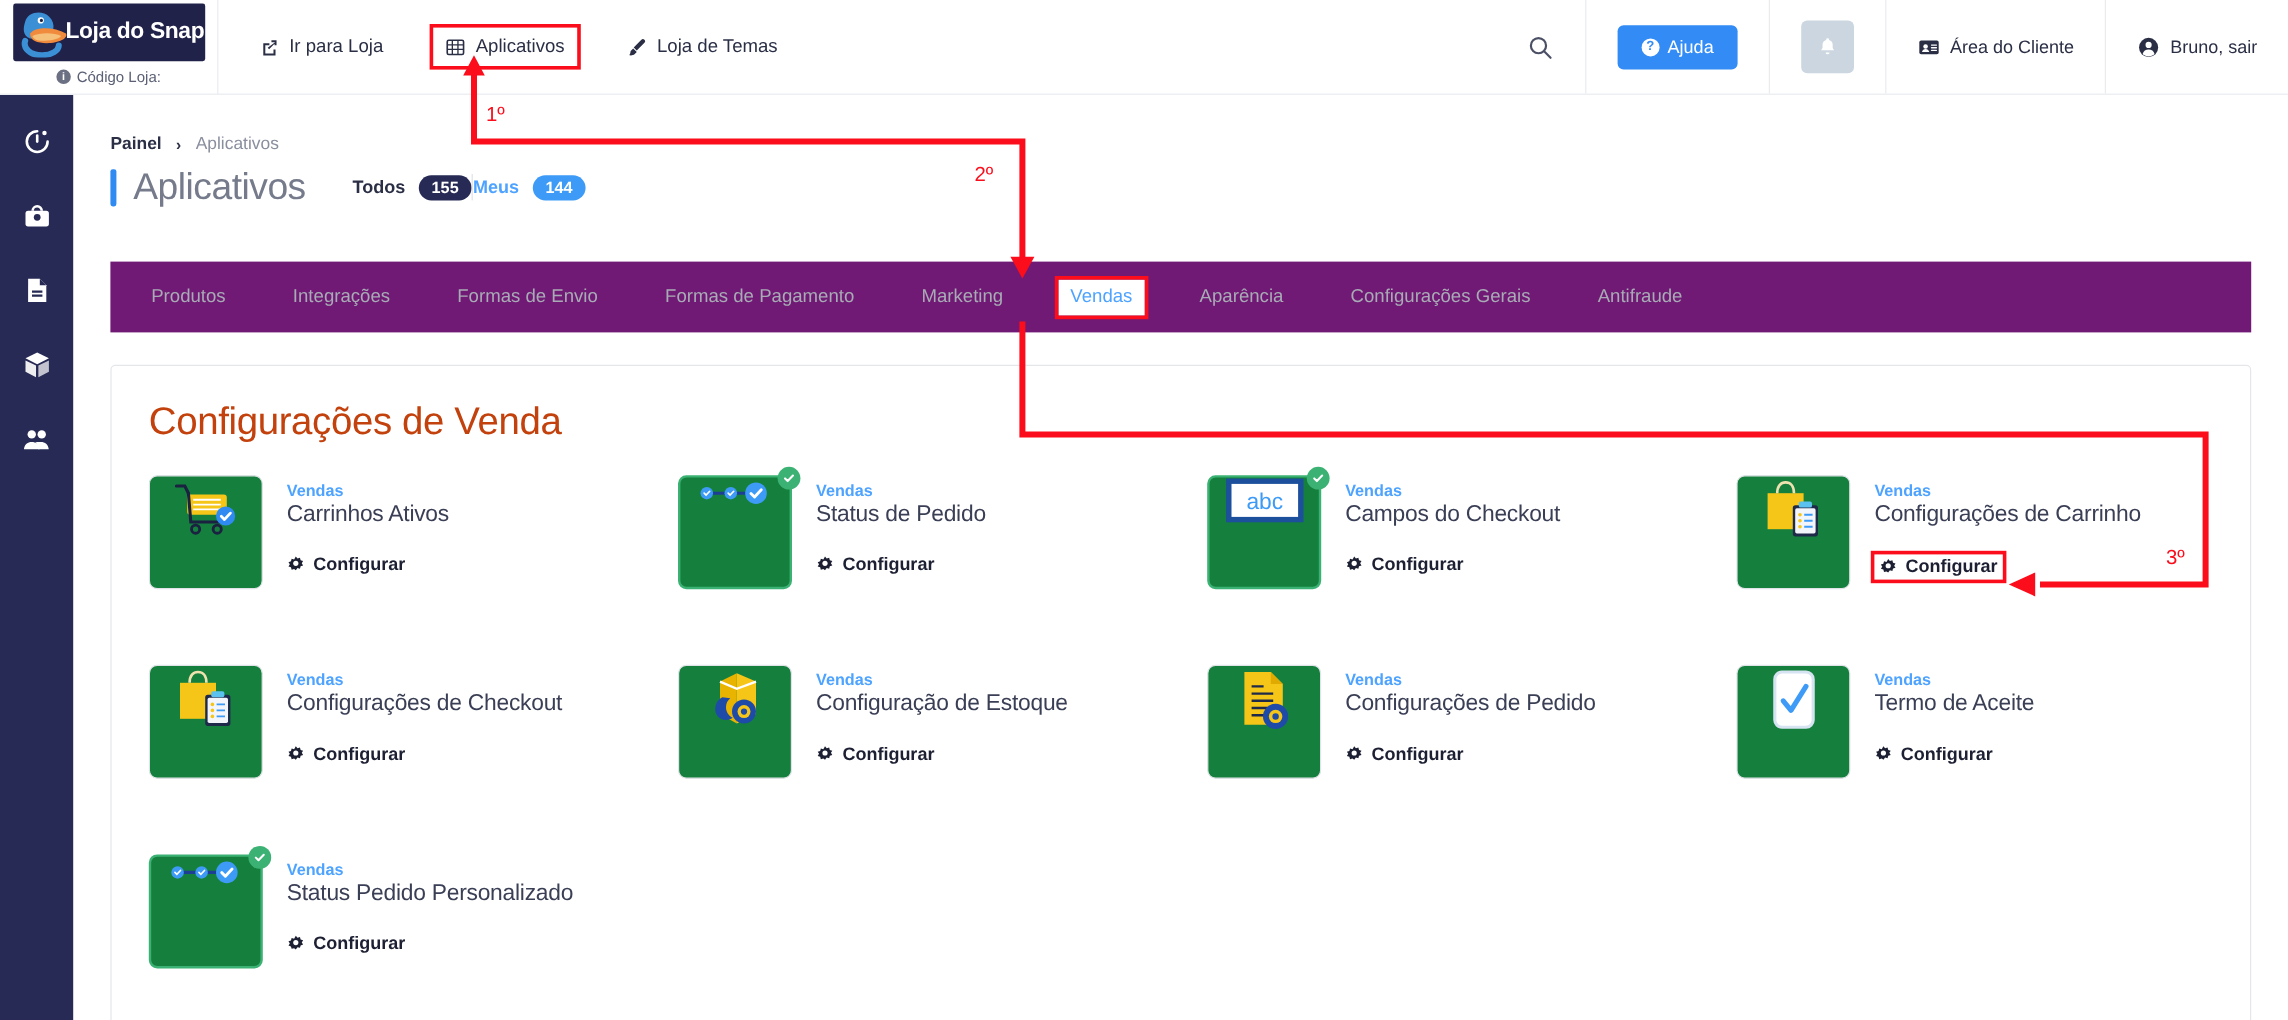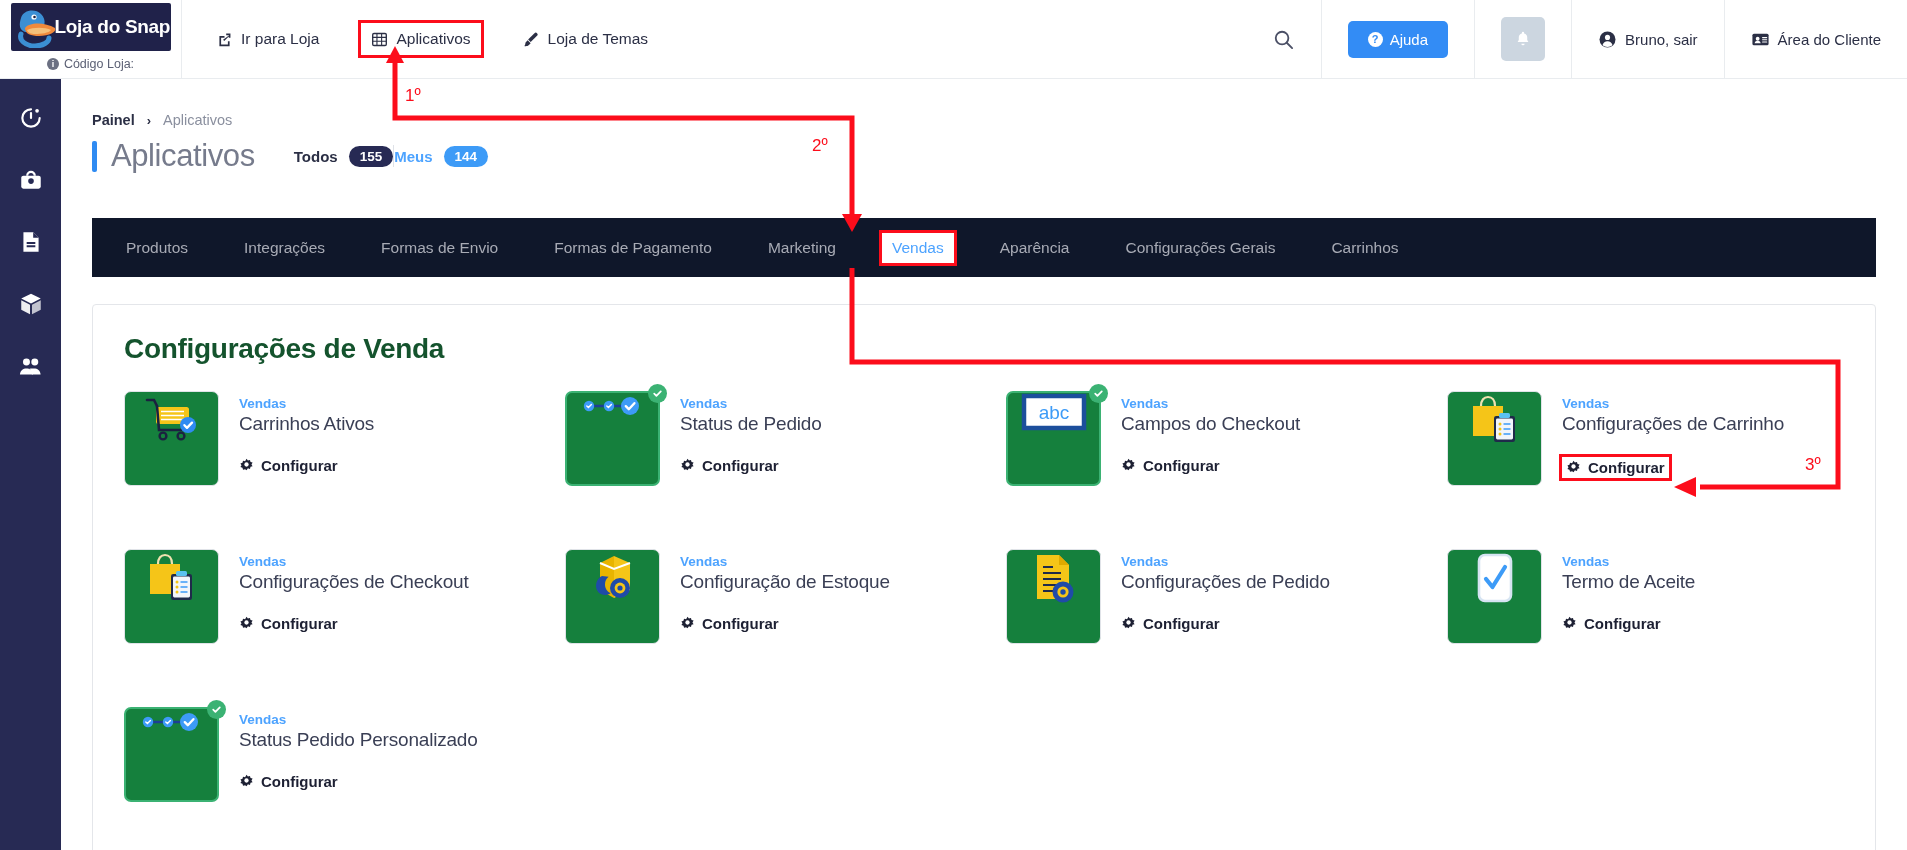--- a/index.html
+++ b/index.html
@@ -105,35 +105,35 @@
   .counter-label.blue { color: #4da3ff; font-weight: 600; }
   .pill {
     border-radius: 11px; padding: 3px 11px; font-size: 13.5px; font-weight: 700; color: #fff;
     min-width: 40px; text-align: center;
   }
   .pill.dark { background: #272a54; }
   .pill.blue { background: #3d9bf7; }
   .counter-div { width: 1px; height: 22px; background: #dfe2e8; }
 
   .tabbar {
-    margin: 44px 31px 0 31px; height: 59px; background: #0f172a;
+    margin: 44px 31px 0 31px; height: 59px; background: #701a75;
     display: flex; align-items: center; padding-left: 24px; gap: 0;
   }
   .tab {
     font-size: 15.5px; color: #a8abb5; padding: 6px 10px; margin-right: 36px;
     cursor: pointer; white-space: nowrap;
   }
   .tab.active { color: #4da3ff; background: #fff; outline: 3px solid #fc0d1b; margin-right: 36px; }
 
   .panel {
     margin: 27px 31px 0 31px; border: 1px solid #e4e6ea; border-radius: 4px;
     min-height: 530px; background: #fff; padding: 28px 0 0 0;
   }
   .panel-title {
-    font-size: 28px; color: #14532d; font-weight: 700; margin: 0 0 26px 31px; letter-spacing: -0.3px;
+    font-size: 32px; color: #c2410c; font-weight: 400; margin: 0 0 26px 31px; letter-spacing: -0.3px;
   }
   .grid { display: grid; grid-template-columns: repeat(4, 441px); padding: 0 0 0 31px; }
   .card { display: flex; gap: 20px; height: 158px; }
   .thumb {
     width: 95px; height: 95px; border: 1px solid #e0e3e8; border-radius: 7px;
     position: relative; flex: 0 0 95px;
     display: flex; align-items: flex-start; justify-content: center; background: #15803d;
   }
   .thumb.ok { border: 2px solid #3bb273; }
   .badge-ok {
@@ -222,34 +222,34 @@
       <div class="tb-cell">
         <div class="bell-btn">
           <svg width="18" height="18" viewBox="0 0 20 20">
             <path d="M10 2 a1.3 1.3 0 0 1 1.3 1.3 v.5 a4.6 4.6 0 0 1 3.4 4.4 v3 l1.3 2.1 H4 l1.3-2.1 v-3 a4.6 4.6 0 0 1 3.4-4.4 v-.5 A1.3 1.3 0 0 1 10 2 Z" fill="#ffffff"></path>
             <path d="M8.2 15.2 h3.6 a1.8 1.8 0 0 1 -3.6 0 Z" fill="#ffffff"></path>
           </svg>
         </div>
       </div>
       <div class="tb-cell">
         <svg width="19" height="19" viewBox="0 0 20 20">
-          <circle cx="10" cy="10" r="8.4" fill="#2b2f45"></circle>
-          <circle cx="10" cy="7.8" r="2.7" fill="#fff"></circle>
-          <path d="M4.7 16 c.8-3 2.8-4.2 5.3-4.2 s4.5 1.2 5.3 4.2 a8.4 8.4 0 0 1 -10.6 0 Z" fill="#fff"></path>
-        </svg>
-        <span>Bruno, sair</span>
-      </div>
-      <div class="tb-cell">
-        <svg width="19" height="19" viewBox="0 0 20 20">
           <rect x="1.5" y="4" width="17" height="12" rx="1.6" fill="#2b2f45"></rect>
           <circle cx="7" cy="9.2" r="2" fill="#fff"></circle>
           <path d="M3.8 14 c.4-1.8 1.7-2.6 3.2-2.6 s2.8.8 3.2 2.6 Z" fill="#fff"></path>
           <path d="M12.2 8h4.3M12.2 10.3h4.3M12.2 12.6h4.3" stroke="#fff" stroke-width="1.2" stroke-linecap="round"></path>
         </svg>
         <span>Área do Cliente</span>
+      </div>
+      <div class="tb-cell">
+        <svg width="19" height="19" viewBox="0 0 20 20">
+          <circle cx="10" cy="10" r="8.4" fill="#2b2f45"></circle>
+          <circle cx="10" cy="7.8" r="2.7" fill="#fff"></circle>
+          <path d="M4.7 16 c.8-3 2.8-4.2 5.3-4.2 s4.5 1.2 5.3 4.2 a8.4 8.4 0 0 1 -10.6 0 Z" fill="#fff"></path>
+        </svg>
+        <span>Bruno, sair</span>
       </div>
     </div>
   </div>
 
   <div class="sidebar">
     <div class="side-item">
       <svg width="26" height="26" viewBox="0 0 24 24">
         <path d="M12 4 a8 8 0 1 0 8 8" fill="none" stroke="#fff" stroke-width="2" stroke-linecap="round"></path>
         <circle cx="17.6" cy="5.4" r="1.7" fill="#fff"></circle>
         <path d="M12 12 L12 7.4" stroke="#fff" stroke-width="2" stroke-linecap="round"></path>
@@ -312,21 +312,21 @@
 
     <div class="tabbar">
       <div class="tab">Produtos</div>
       <div class="tab">Integrações</div>
       <div class="tab">Formas de Envio</div>
       <div class="tab">Formas de Pagamento</div>
       <div class="tab">Marketing</div>
       <div class="tab active">Vendas</div>
       <div class="tab">Aparência</div>
       <div class="tab">Configurações Gerais</div>
-      <div class="tab">Carrinhos</div>
+      <div class="tab">Antifraude</div>
     </div>
 
     <div class="panel">
       <div class="panel-title">Configurações de Venda</div>
       <div class="grid">
 
         <div class="card">
           <div class="thumb">
             <svg width="62" height="58" viewBox="0 0 62 58">
               <path d="M6 8 h7 l3 6" fill="none" stroke="#1b2140" stroke-width="2.6" stroke-linecap="round"></path>

